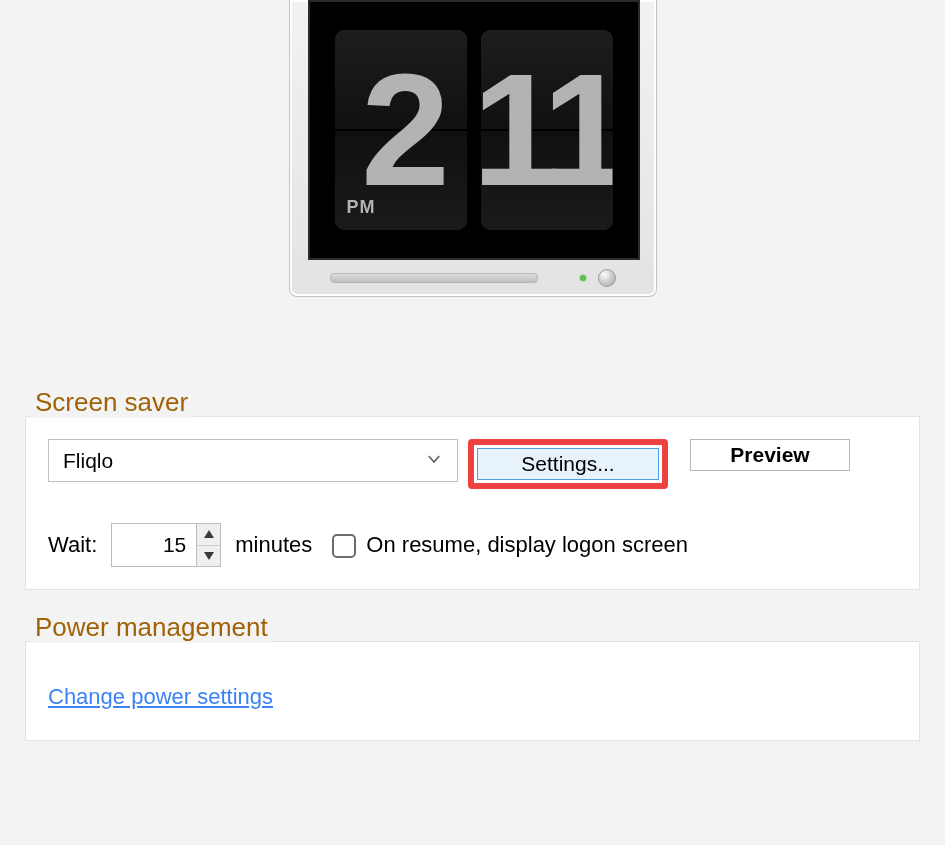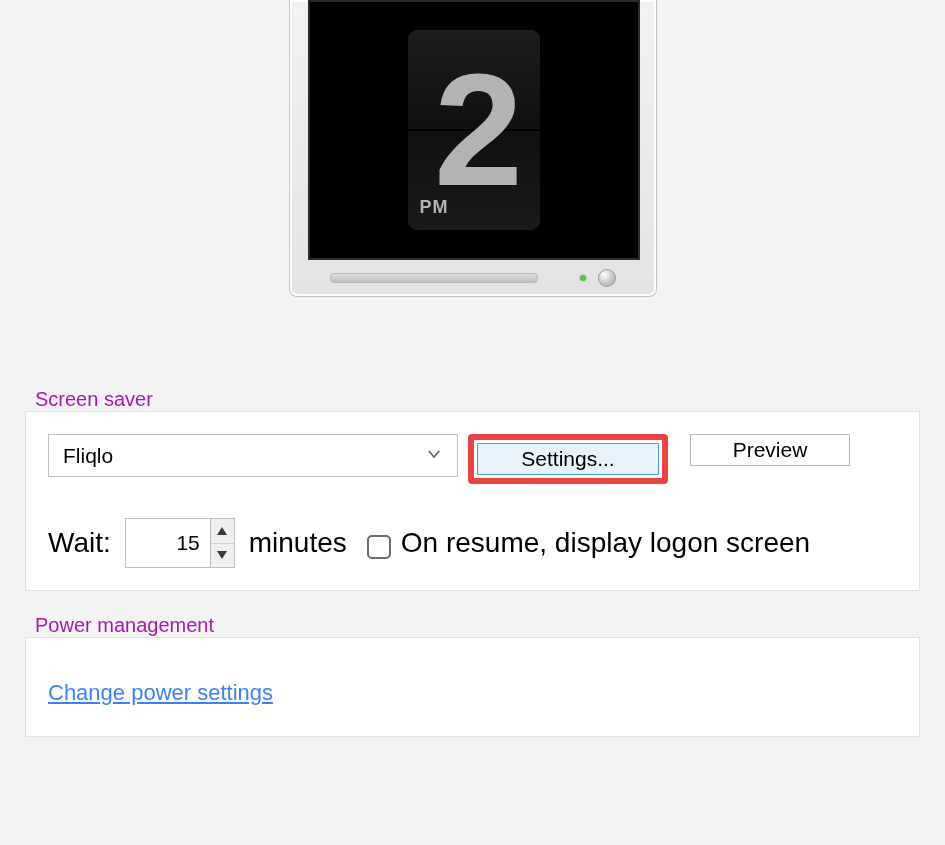--- a/index.html
+++ b/index.html
@@ -61,21 +61,21 @@
       height: 36px;
       display: flex; align-items: center; justify-content: flex-end; gap: 12px;
       padding: 0 22px 0 22px;
     }
     .tray { flex: 1; height: 10px; background: linear-gradient(#dcdcdc,#bfbfbf); border: 1px solid #b5b5b5; border-radius: 4px; margin-right: 30px; }
     .led { width: 6px; height: 6px; background: #5fbf4e; border-radius: 50%; box-shadow: 0 0 2px #5fbf4e; }
     .pwr { width: 18px; height: 18px; border-radius: 50%; background: radial-gradient(circle at 35% 30%, #fff,#cfcfcf 45%,#a8a8a8); border: 1px solid #9d9d9d; }
 
     
     .group { margin-top: 90px; }
-    .legend { font-size: 20px; color: #a21caf; margin: 0 0 -11px 6px; position: relative; display: inline-block; background: #f3f3f3; padding: 0 4px; z-index: 2; }
+    .legend { font-size: 26px; color: #a16207; margin: 0 0 -11px 6px; position: relative; display: inline-block; background: #f3f3f3; padding: 0 4px; z-index: 2; }
     .frame { border: 1px solid #e3e3e3; background: #fff; padding: 22px 22px 22px 22px; position: relative; }
     .grp-ss .frame { }
 
     .row1 { display: flex; align-items: stretch; gap: 8px; }
     .select {
       flex: 0 0 410px; height: 43px;
       border: 1px solid #bfbfbf; background: #fff;
       display: flex; align-items: center; justify-content: space-between;
       padding: 0 14px; cursor: default;
     }
@@ -86,28 +86,28 @@
       border: 6px solid #ed4142; border-radius: 4px;
       padding: 3px; margin-left: 2px;
     }
     .btn {
       height: 32px; min-width: 162px;
       border: 1px solid #b7b7b7; background: #fff;
       display: inline-flex; align-items: center; justify-content: center;
       padding: 0 18px; font-size: 21px; cursor: default;
     }
     .btn.settings { background: #e7f2fb; border-color: #4aa0e4; min-width: 182px; }
-    .btn.preview { margin-left: 14px; min-width: 160px; }
+    .btn.preview { margin-left: 14px; min-width: 160px; font-weight: bold; }
 
     .row2 { display: flex; align-items: center; gap: 14px; margin-top: 34px; }
-    .lbl { font-size: 28px; }
+    .lbl { font-size: 22px; }
     .spin {
       display: flex; align-items: stretch;
       border: 1px solid #bdbdbd; background: #fff;
-      height: 50px;
+      height: 44px;
     }
     .spin input {
       width: 84px; border: none; text-align: right;
       padding: 0 10px 0 0; font-size: 21px; font-family: inherit;
       outline: none;
     }
     .spin .arrows { width: 24px; display: flex; flex-direction: column; border-left: 1px solid #bdbdbd; }
     .spin .ar { flex: 1; background: #efefef; display: flex; align-items: center; justify-content: center; border-bottom: 1px solid #cfcfcf; cursor: default; }
     .spin .ar:last-child { border-bottom: none; }
     .spin .ar svg { width: 10px; height: 8px; fill: #3a3a3a; }
@@ -127,20 +127,26 @@
 <div class="monitor-wrap">
   <div class="monitor">
     <div class="screen">
       <div class="flip">
         <div class="half top"></div>
         <div class="half bot">
             <span class="ampm">PM</span>
           </div>
         <div class="digit top">2</div>
         <div class="digit bot">2</div>
+      </div>
+      <div class="flip">
+        <div class="half top"></div>
+        <div class="half bot"></div>
+        <div class="digit top">11</div>
+        <div class="digit bot">11</div>
       </div>
     </div>
     <div class="bezel">
       <div class="tray"></div>
       <div class="led"></div>
       <div class="pwr"></div>
     </div>
   </div>
 </div>
 

